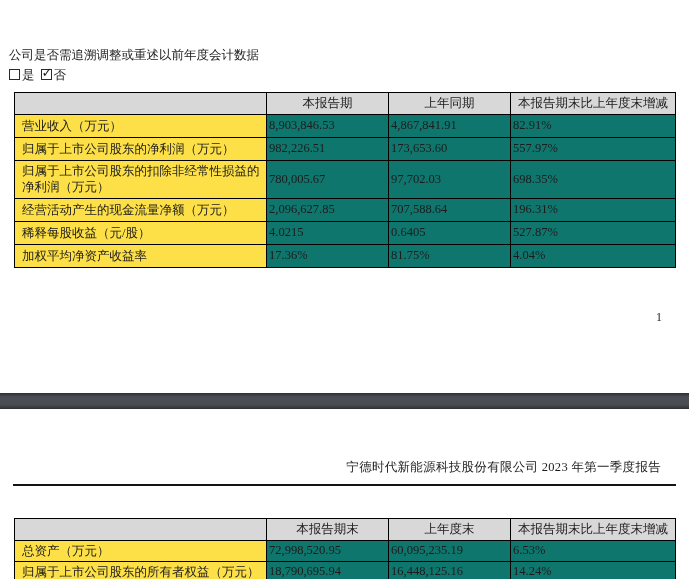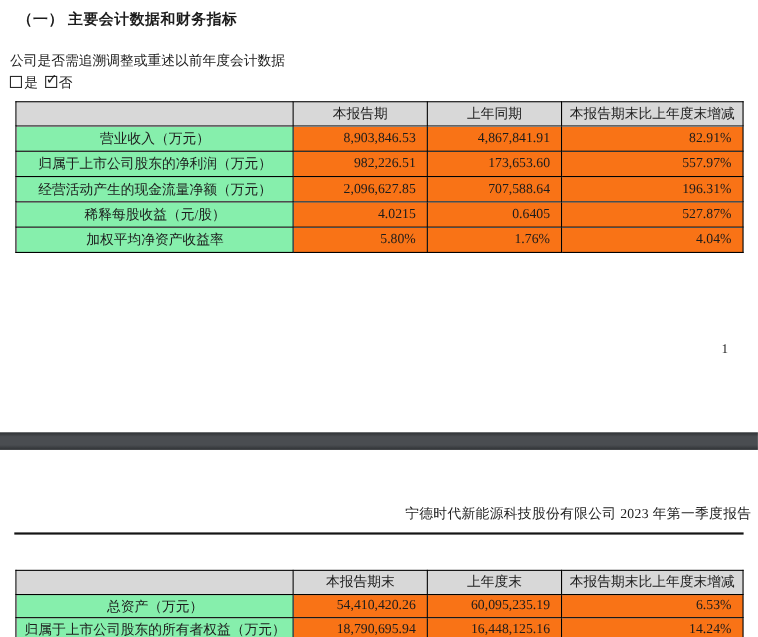--- a/index.html
+++ b/index.html
@@ -66,65 +66,63 @@
   table.fin th {
     background: #d8d8d8;
     font-weight: normal;
     text-align: center;
     height: 22px;
     padding: 1px 2px;
     margin-top: 32px;
   }
   .t2 th { height: 24px; }
   td.lbl {
-    background: #86efac;
-    text-align: center;
+    background: #fde047;
+    text-align: left;
     padding: 1px 6px 2px 7px;
     line-height: 16px;
   }
   td.val {
-    background: #f97316;
-    text-align: right;
+    background: #0f766e;
     padding: 1px 10px 2px 2px;
   }
   tr.r-single td { height: 23px; }
   tr.r-double td { height: 38px; }
   .t2 tr.r-single td { height: 21px; }
   .page-number {
     position: absolute;
     top: 310px;
     right: 27px;
     font-size: 12px;
   }
   .separator-bar {
     position: absolute;
     left: 0; top: 393px;
     width: 689px; height: 16px;
     background: linear-gradient(#2e3134, #4a4d51 25%, #4a4d51 72%, #2e3134);
   }
   .p2-header {
     position: absolute;
     top: 459px;
-    right: 6px;
+    right: 28px;
     font-size: 12.5px;
     letter-spacing: 0.3px;
   }
   .p2-rule {
     position: absolute;
     left: 13px; top: 484px;
     width: 663px; height: 2px;
     background: #141414;
   }
 </style>
 </head>
 <body>
 
 <div class="page">
 
-  <div class="section-title">（一） 主要会计数据和财务指标</div>
 
   <div class="note-line">公司是否需追溯调整或重述以前年度会计数据</div>
 
   <div class="checkbox-line">
     <span class="cb-group"><span class="cb"></span><span>是</span></span><span class="cb-group"><span class="cb"><span class="check">✓</span></span><span>否</span></span>
   </div>
 
   <table class="fin t1">
     <colgroup>
         <col style="width:252px">
@@ -144,36 +142,42 @@
       <td class="val">8,903,846.53</td>
       <td class="val">4,867,841.91</td>
       <td class="val">82.91%</td>
     </tr>
     <tr class="r-single">
       <td class="lbl">归属于上市公司股东的净利润（万元）</td>
       <td class="val">982,226.51</td>
       <td class="val">173,653.60</td>
       <td class="val">557.97%</td>
     </tr>
+    <tr class="r-double">
+      <td class="lbl">归属于上市公司股东的扣除非经常性损益的净利润（万元）</td>
+      <td class="val">780,005.67</td>
+      <td class="val">97,702.03</td>
+      <td class="val">698.35%</td>
+    </tr>
     <tr class="r-single">
       <td class="lbl">经营活动产生的现金流量净额（万元）</td>
       <td class="val">2,096,627.85</td>
       <td class="val">707,588.64</td>
       <td class="val">196.31%</td>
     </tr>
     <tr class="r-single">
       <td class="lbl">稀释每股收益（元/股）</td>
       <td class="val">4.0215</td>
       <td class="val">0.6405</td>
       <td class="val">527.87%</td>
     </tr>
     <tr class="r-single">
       <td class="lbl">加权平均净资产收益率</td>
-      <td class="val">5.80%</td>
-      <td class="val">1.76%</td>
+      <td class="val">17.36%</td>
+      <td class="val">81.75%</td>
       <td class="val">4.04%</td>
     </tr>
   </tbody>
     </table>
 
   <div class="page-number">1</div>
 
   <div class="separator-bar"></div>
 
   <div class="p2-header">宁德时代新能源科技股份有限公司 2023 年第一季度报告</div>
@@ -188,21 +192,21 @@
       </colgroup>
     <tbody>
         <tr>
       <th></th>
       <th>本报告期末</th>
       <th>上年度末</th>
       <th>本报告期末比上年度末增减</th>
     </tr>
     <tr class="r-single">
       <td class="lbl">总资产（万元）</td>
-      <td class="val">54,410,420.26</td>
+      <td class="val">72,998,520.95</td>
       <td class="val">60,095,235.19</td>
       <td class="val">6.53%</td>
     </tr>
     <tr class="r-single">
       <td class="lbl">归属于上市公司股东的所有者权益（万元）</td>
       <td class="val">18,790,695.94</td>
       <td class="val">16,448,125.16</td>
       <td class="val">14.24%</td>
     </tr>
   </tbody>

